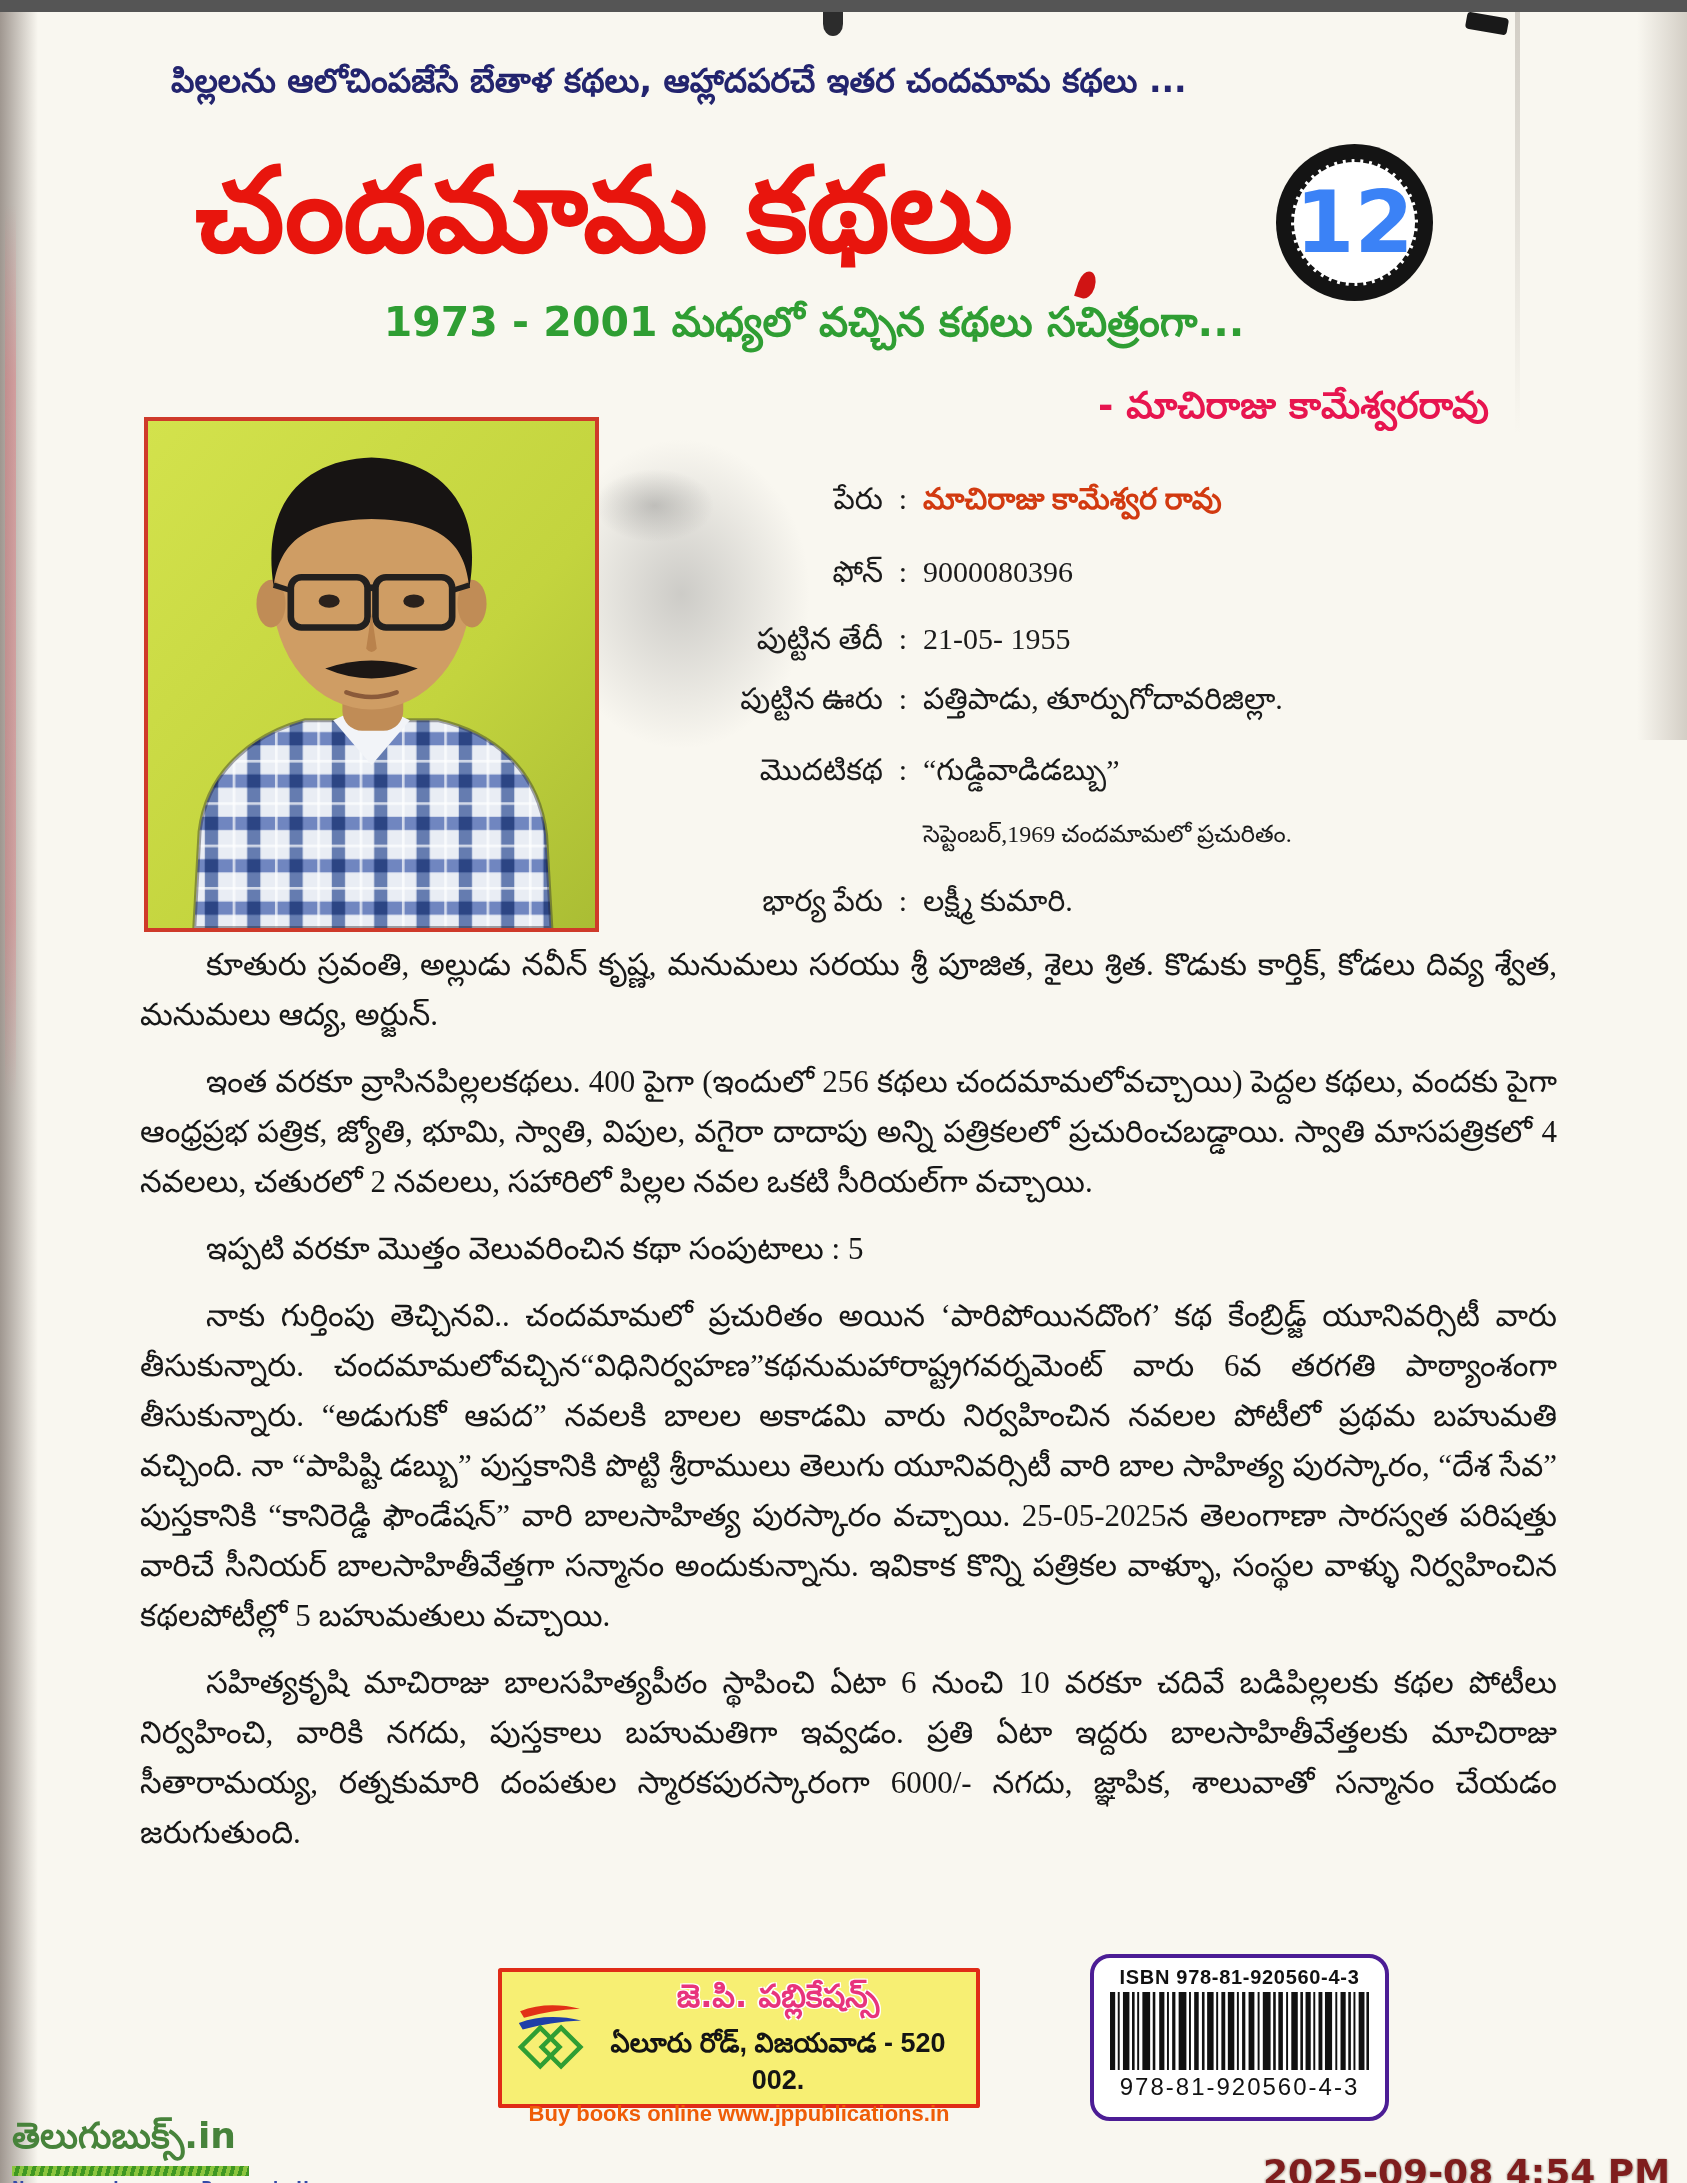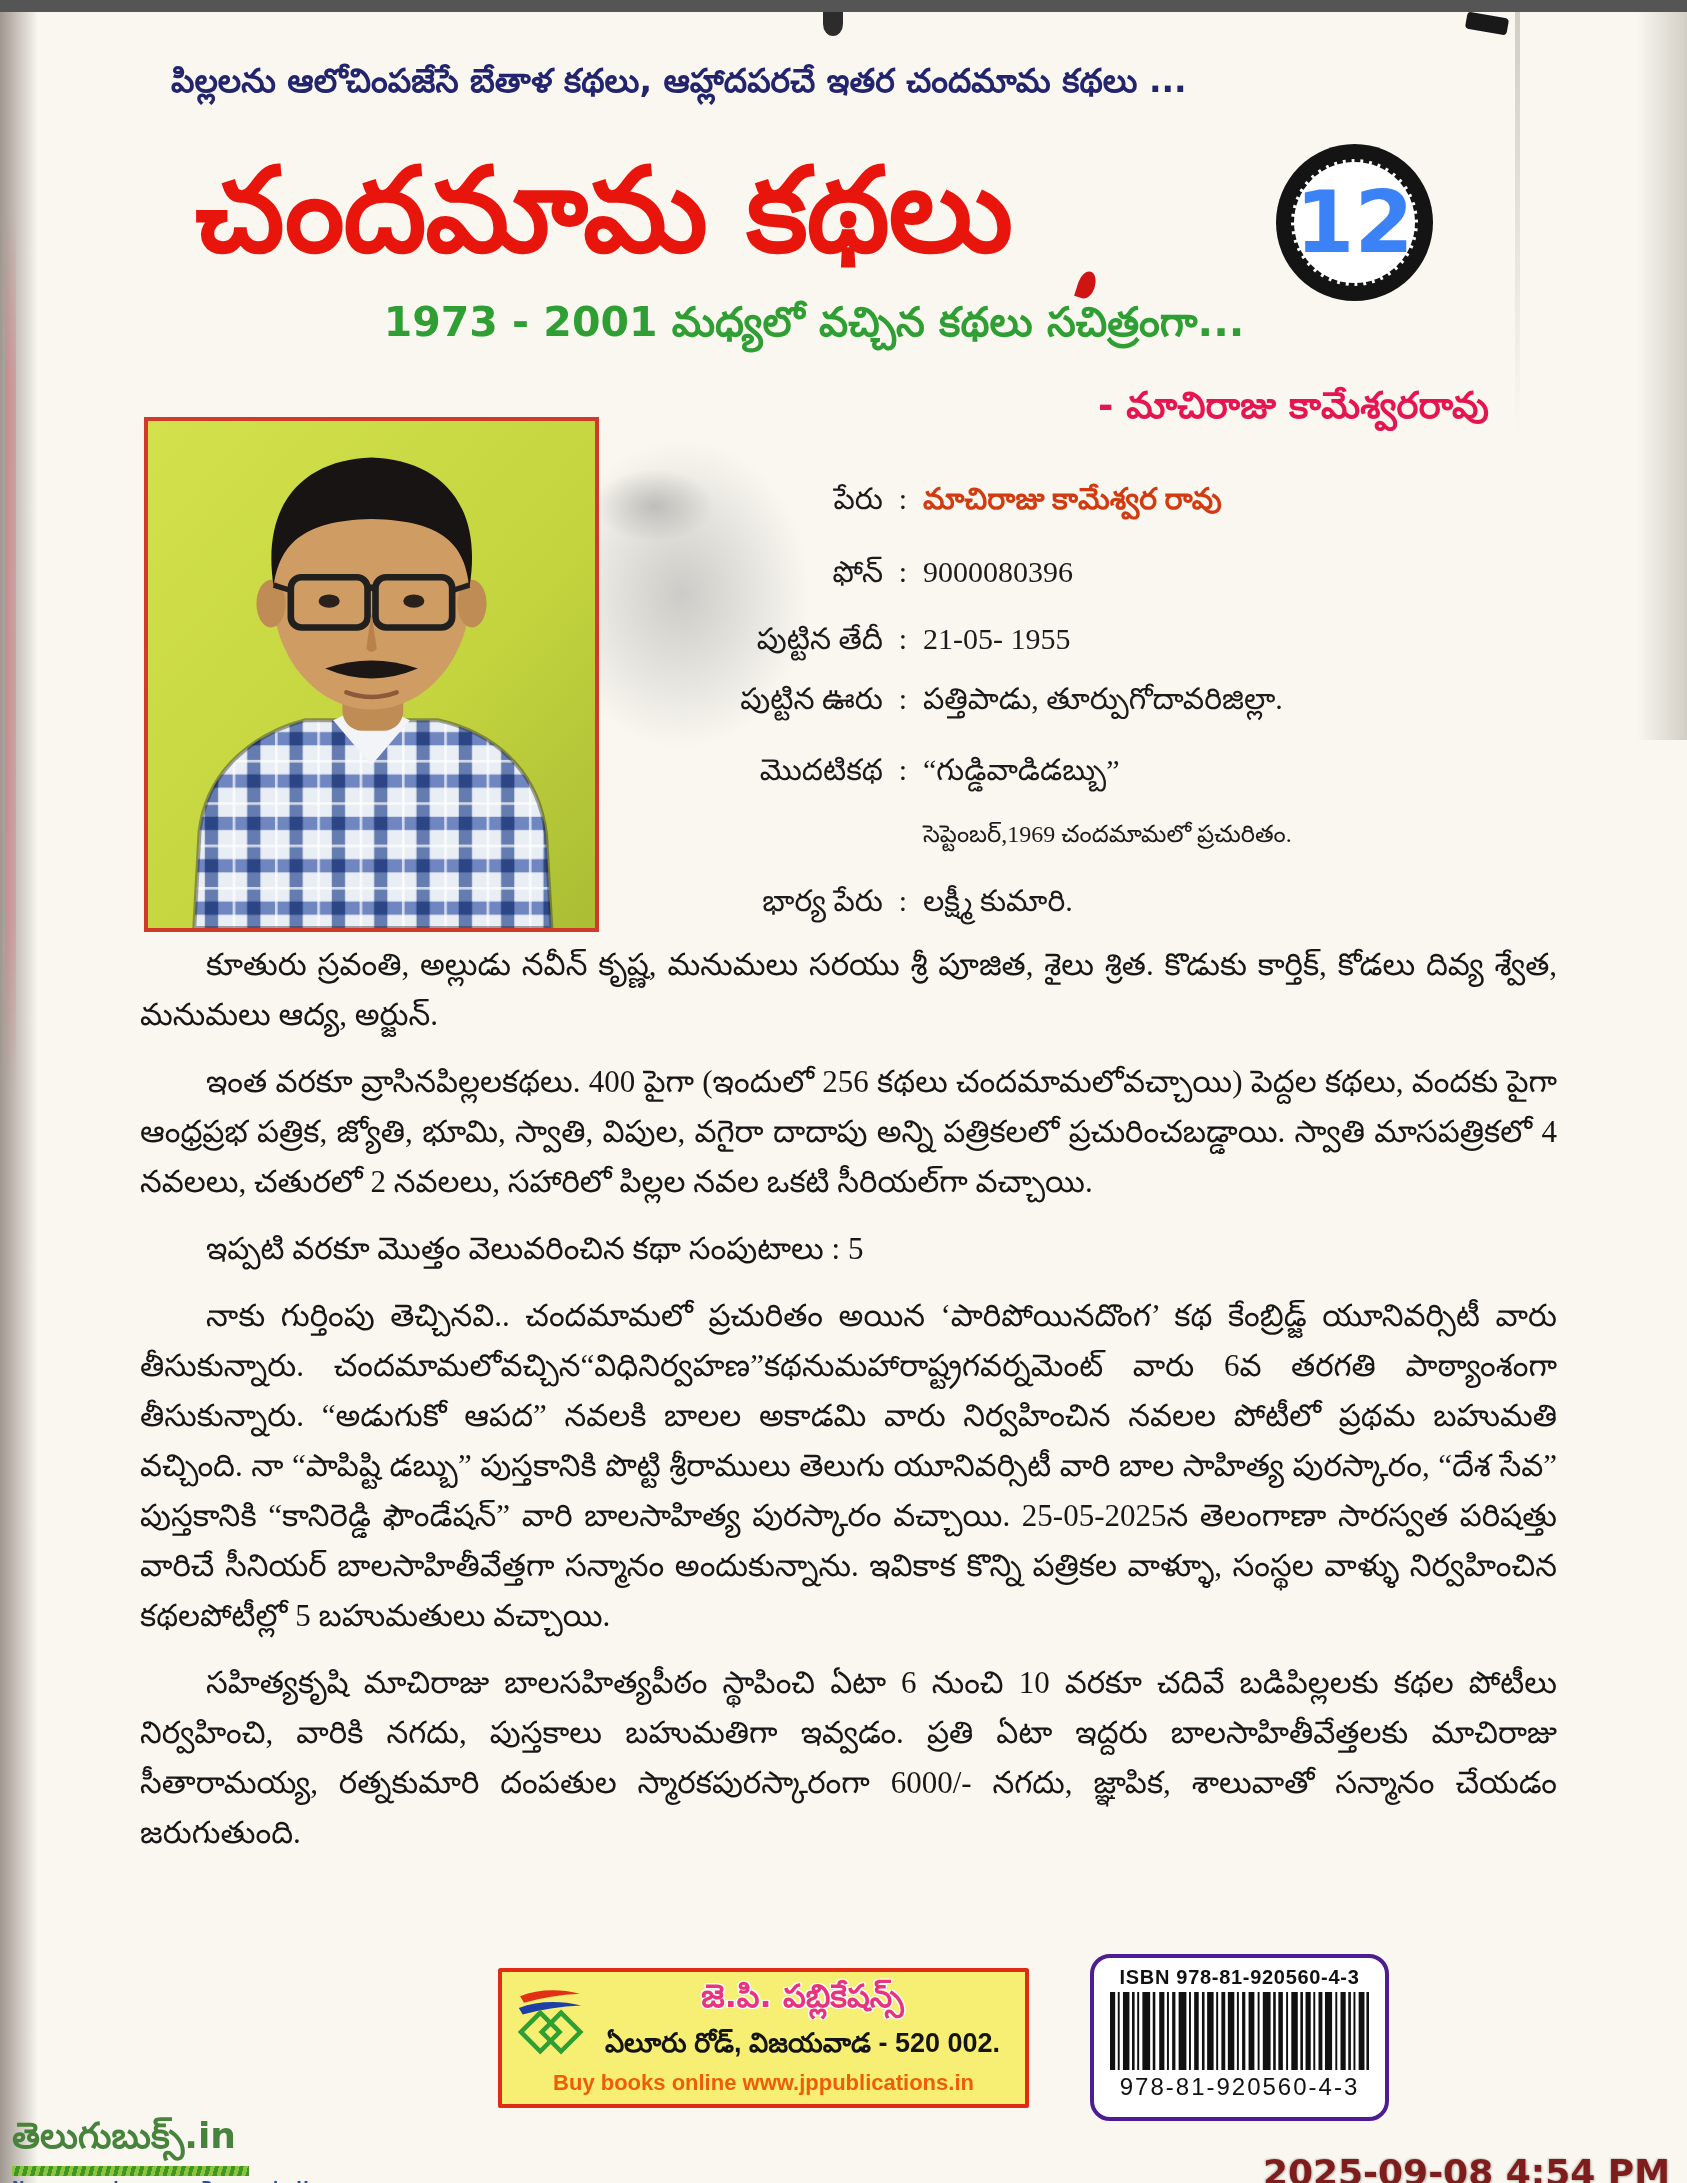--- a/index.html
+++ b/index.html
@@ -65,21 +65,21 @@
   .r1{top:13.2px}.r2{top:86px}.r3{top:153px}.r4{top:213px}.r5{top:284px}
   .r6{top:352px;padding-left:258px;box-sizing:border-box;font-size:24px;}
   .r7{top:415px}
 
   
   .body-text{position:absolute;left:140px;top:928px;width:1417px;
     font-size:31px;line-height:50px;color:#171717;text-align:justify;}
   .body-text p{margin:0 0 17px 0;text-indent:66px;}
 
   
-  .pub-box{position:absolute;left:498px;top:1956px;width:531px;height:140px;
+  .pub-box{position:absolute;left:498px;top:1956px;width:482px;height:140px;
     background:#f7ef73;border:4.6px solid #e02b17;box-sizing:border-box;
     border-radius:2.6px;padding:5.3px 9.3px 4px 9.3px;display:flex;flex-direction:column;}
   .pub-top{display:flex;align-items:center;}
   .pub-logo{flex:0 0 78px;height:74px;}
   .pub-col{flex:1;text-align:center;}
   .pub-name{font-family:"DejaVu Sans", sans-serif;font-weight:800;font-size:32px;
     color:#e8347c;text-shadow:1.3px 1.3px 0 #fff,-1.3px -1.3px 0 #fff,1.3px -1.3px 0 #fff,-1.3px 1.3px 0 #fff;}
   .pub-address{font-family:Liberation Sans, sans-serif;font-weight:bold;font-size:27px;
     color:#141414;margin-top:5.3px;}
   .pub-web{font-family:"Liberation Sans", sans-serif;font-weight:bold;font-size:22px;

